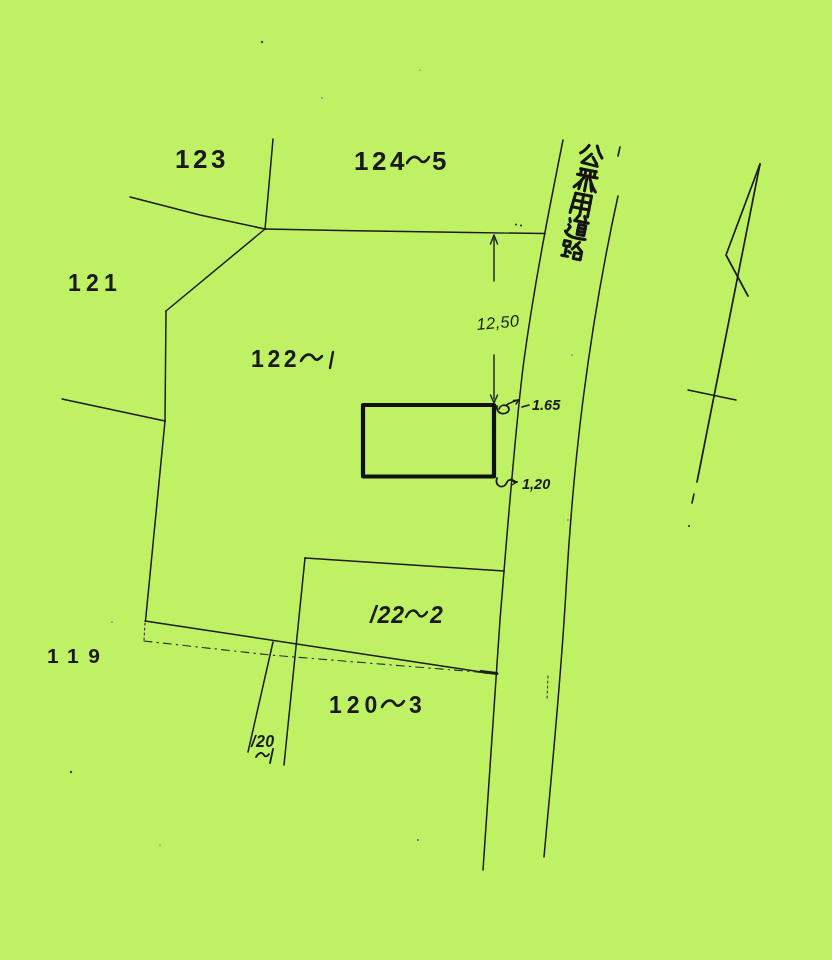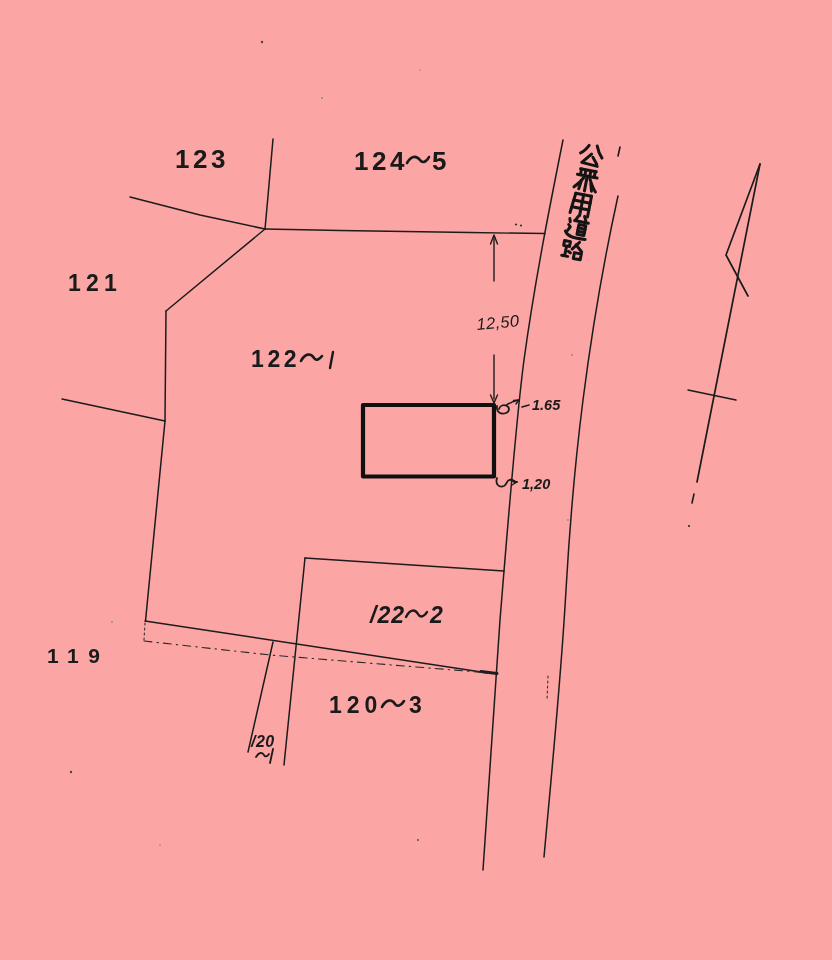--- a/index.html
+++ b/index.html
@@ -1,16 +1,16 @@
 <!DOCTYPE html>
 <html><head>
 <meta charset="utf-8">
 <style>
 html,body{margin:0;padding:0;background:#ffffff;}
-#page{position:relative;width:832px;height:960px;background:#fca5a5;overflow:hidden;}
+#page{position:relative;width:832px;height:960px;background:#bef264;overflow:hidden;}
 text{font-family:"Liberation Sans",sans-serif;fill:#1a1a1a;}
 </style>
 </head>
 <body>
 <div id="page">
 <svg width="832" height="960" viewBox="0 0 832 960" fill="none" stroke-linecap="round" stroke-linejoin="round">
 
 <text x="175" y="168" font-size="26" font-weight="bold" letter-spacing="3.6">123</text>
 
 <path d="M273,139 L268,196 L265,229" stroke="#1c1c1c" stroke-width="1.5"></path>

